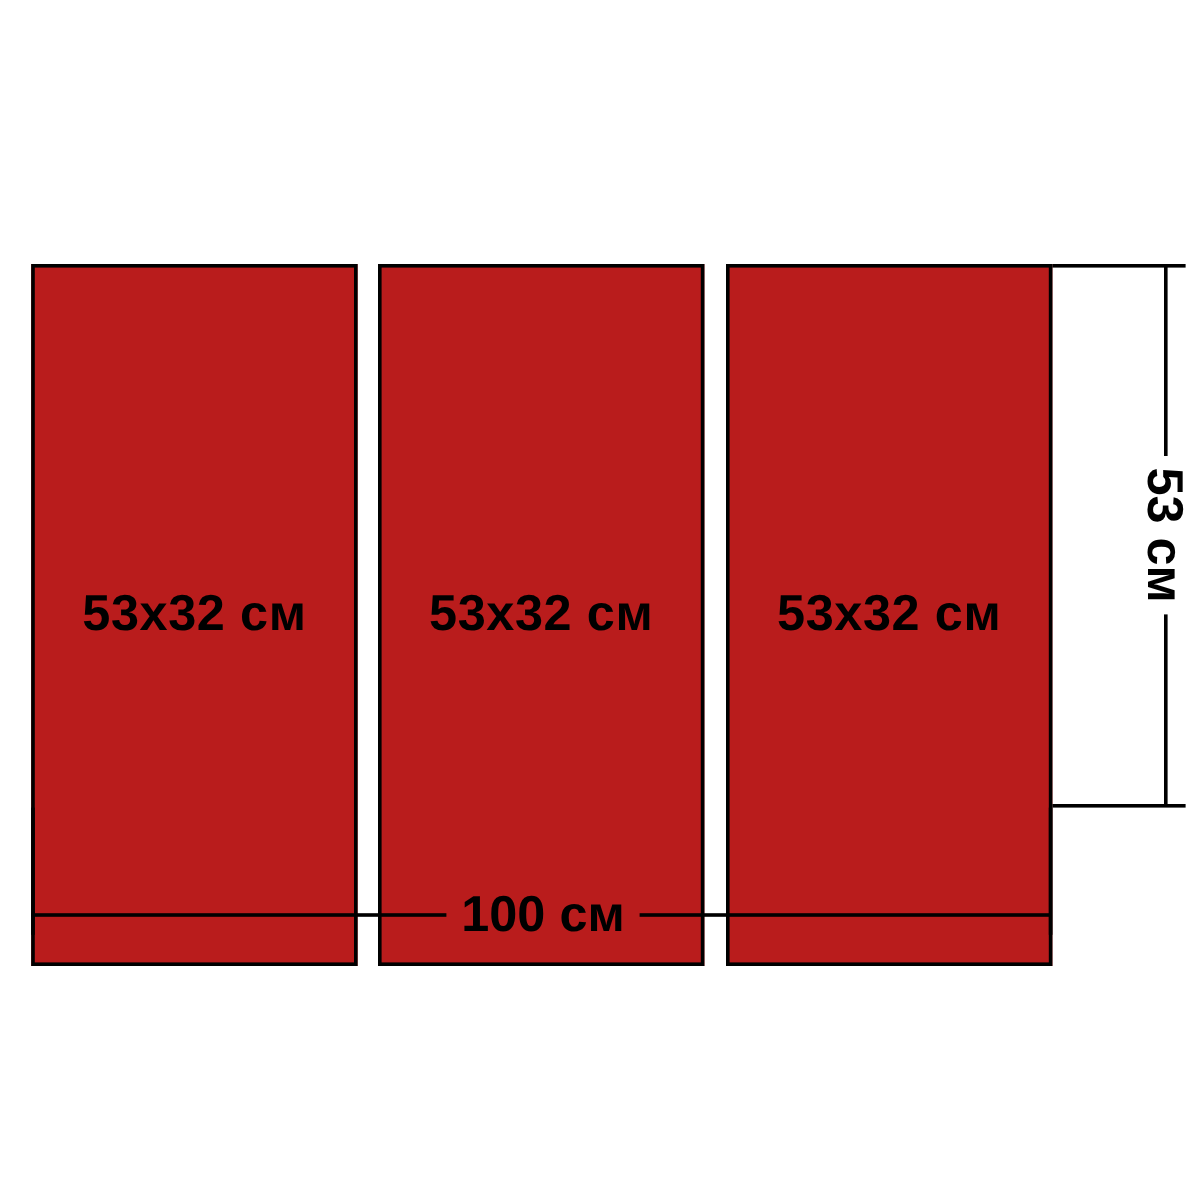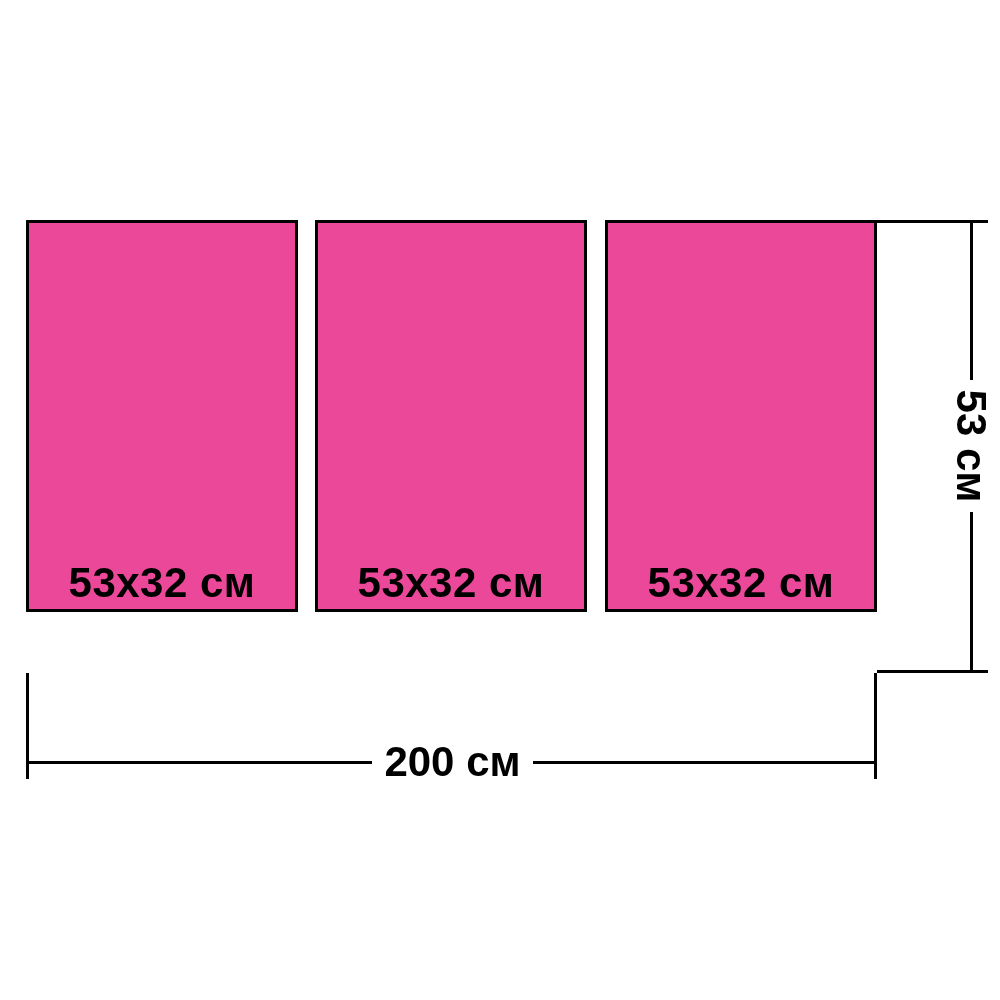--- a/index.html
+++ b/index.html
@@ -10,26 +10,26 @@
     overflow: hidden;
   }
   .stage {
     position: relative;
     width: 1000px; height: 1000px;
     background: #ffffff;
   }
   .panel {
     position: absolute;
     top: 220px;
-    height: 392px;
+    height: 585px;
     width: 272px;
-    background: #ec4899;
+    background: #b91c1c;
     border: 3px solid #000000;
     display: flex;
-    align-items: flex-end;
+    align-items: center;
     justify-content: center;
   }
   .panel-1 { left: 26px; }
   .panel-2 { left: 315px; }
   .panel-3 { left: 605px; }
   .panel-label {
     font-size: 42px;
     font-weight: bold;
     color: #000000;
     letter-spacing: 0.5px;
@@ -87,19 +87,19 @@
     <span class="panel-label">53x32 см</span>
   </div>
 
   <div class="line ext-left-bottom"></div>
   <div class="line ext-right-bottom"></div>
   <div class="line ext-top-right"></div>
   <div class="line ext-bottom-right"></div>
 
   <div class="line dim-w-seg-left"></div>
   <div class="line dim-w-seg-right"></div>
-  <div class="dim-w-label">200 см</div>
+  <div class="dim-w-label">100 см</div>
 
   <div class="line dim-h-seg-top"></div>
   <div class="line dim-h-seg-bottom"></div>
   <div class="dim-h-label">53 см</div>
 
 </div>
 
 </body></html>

